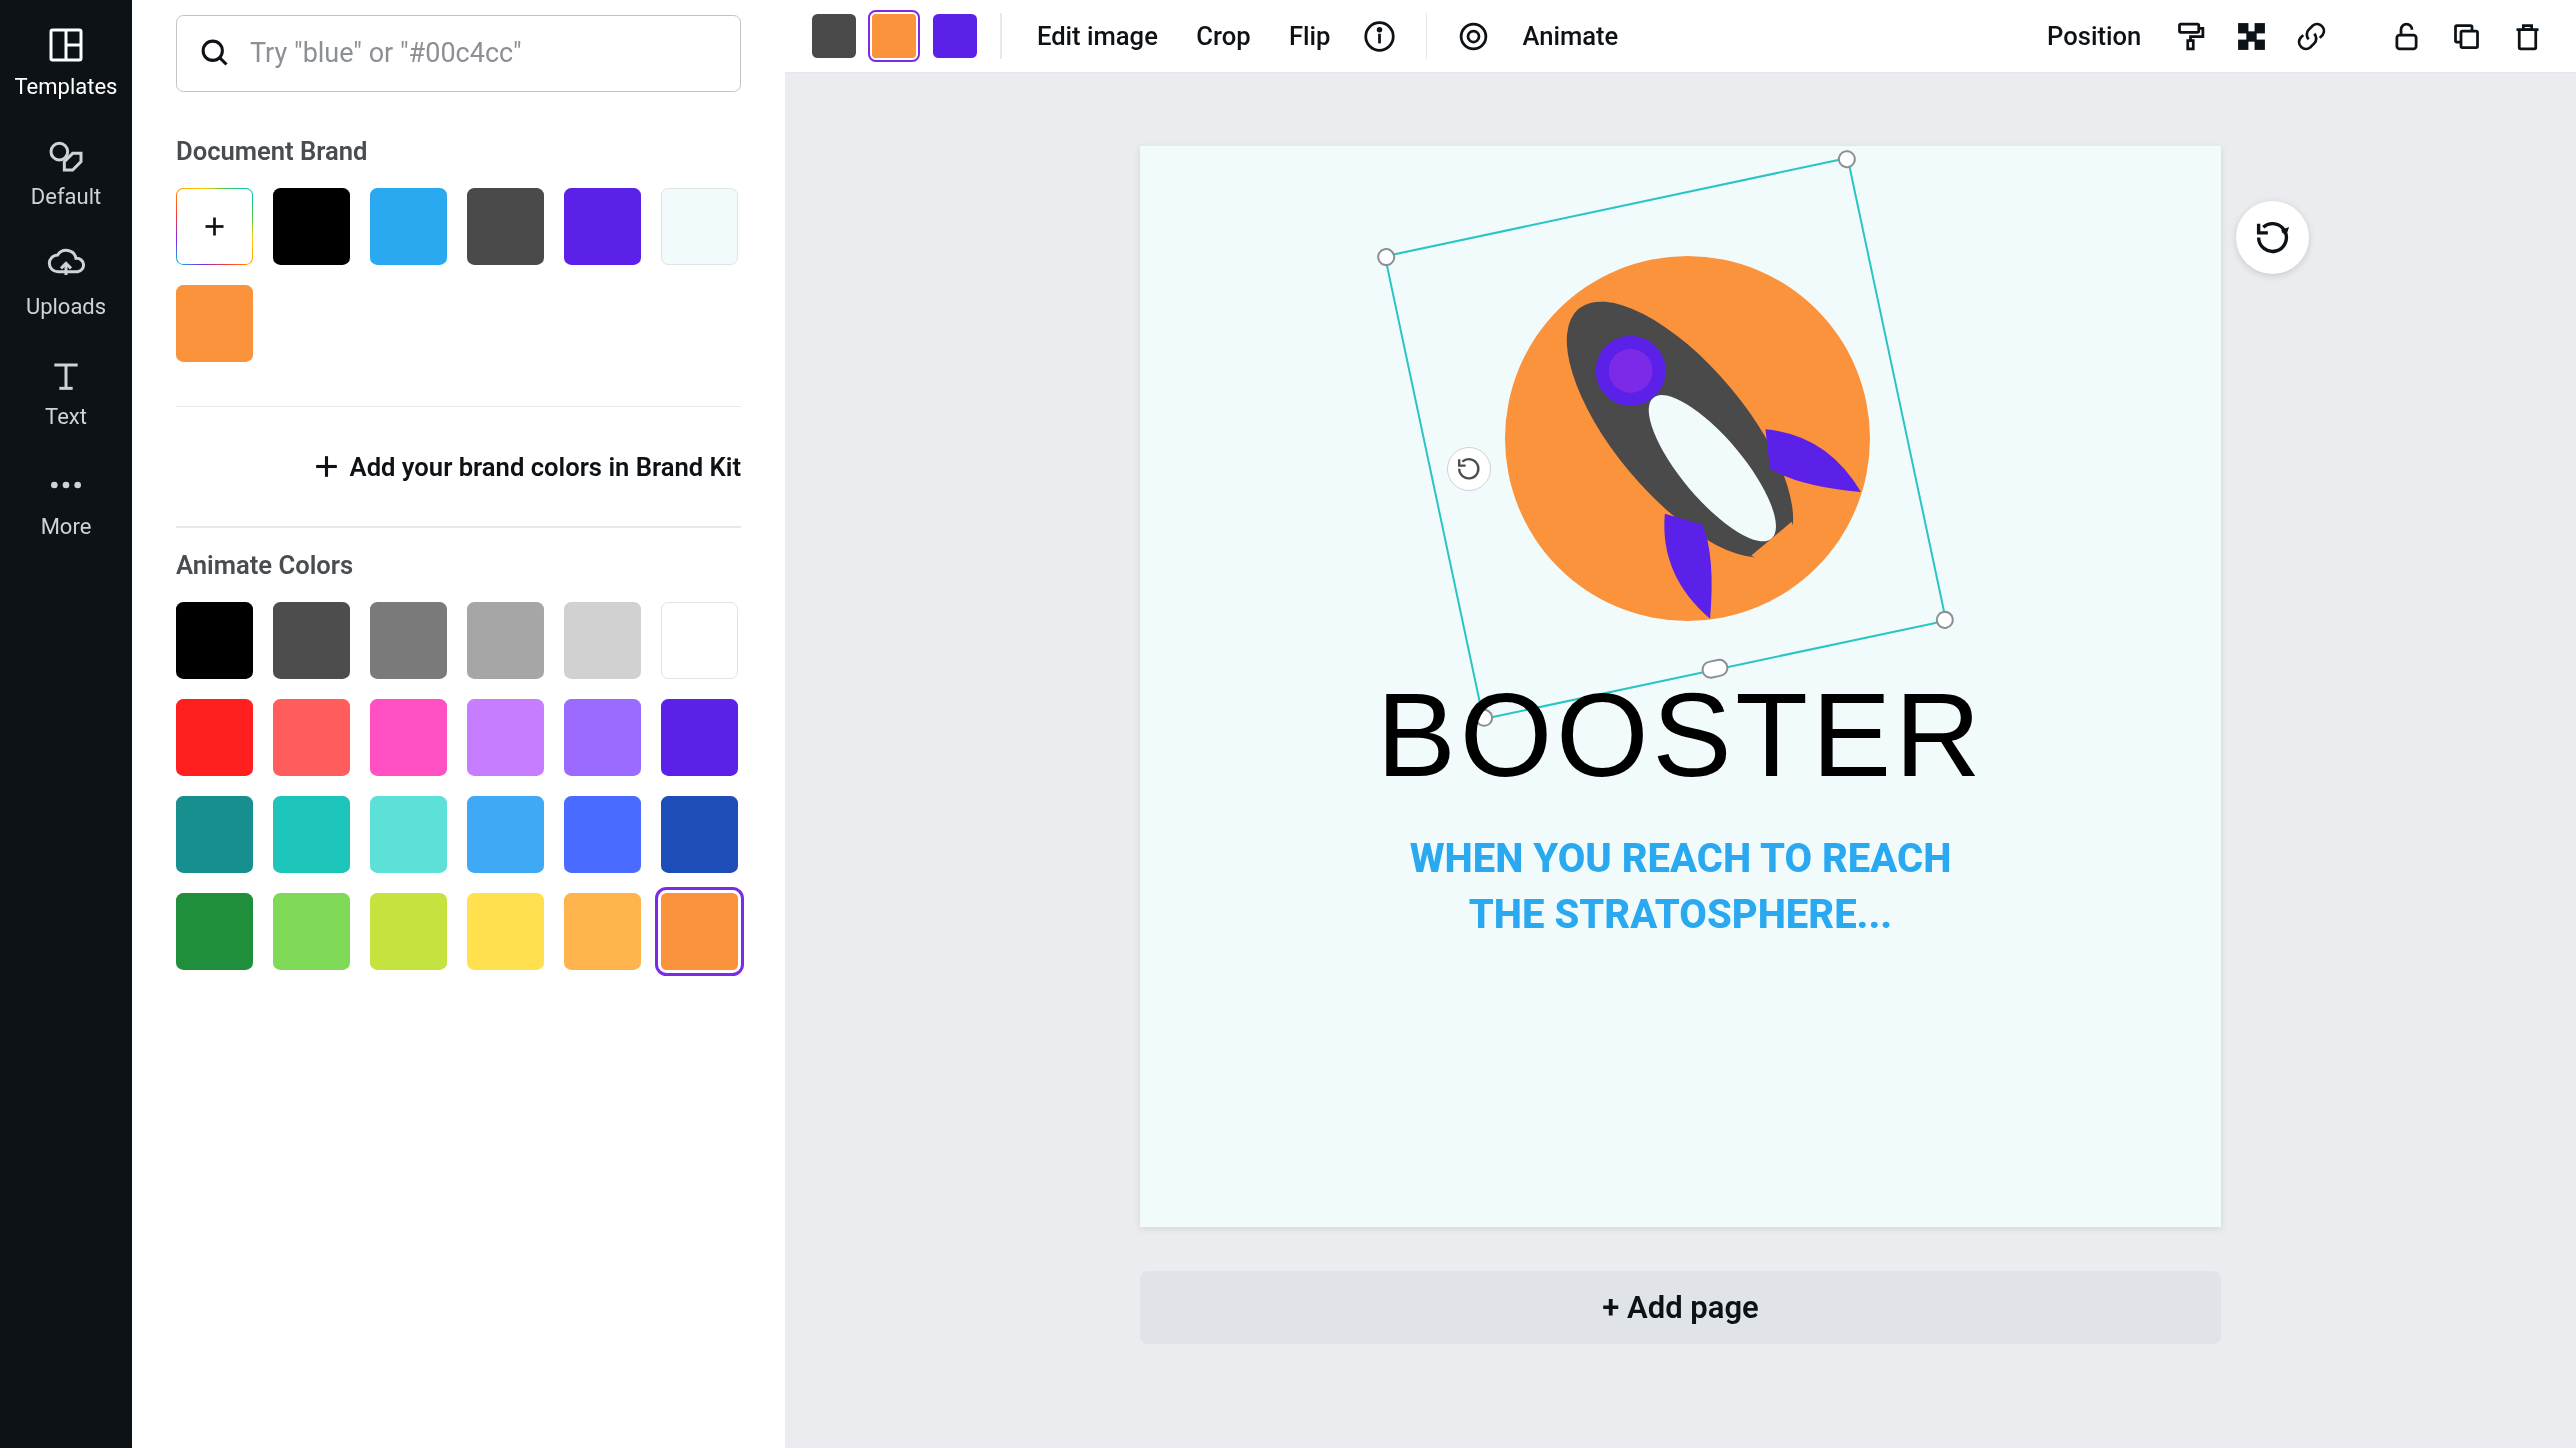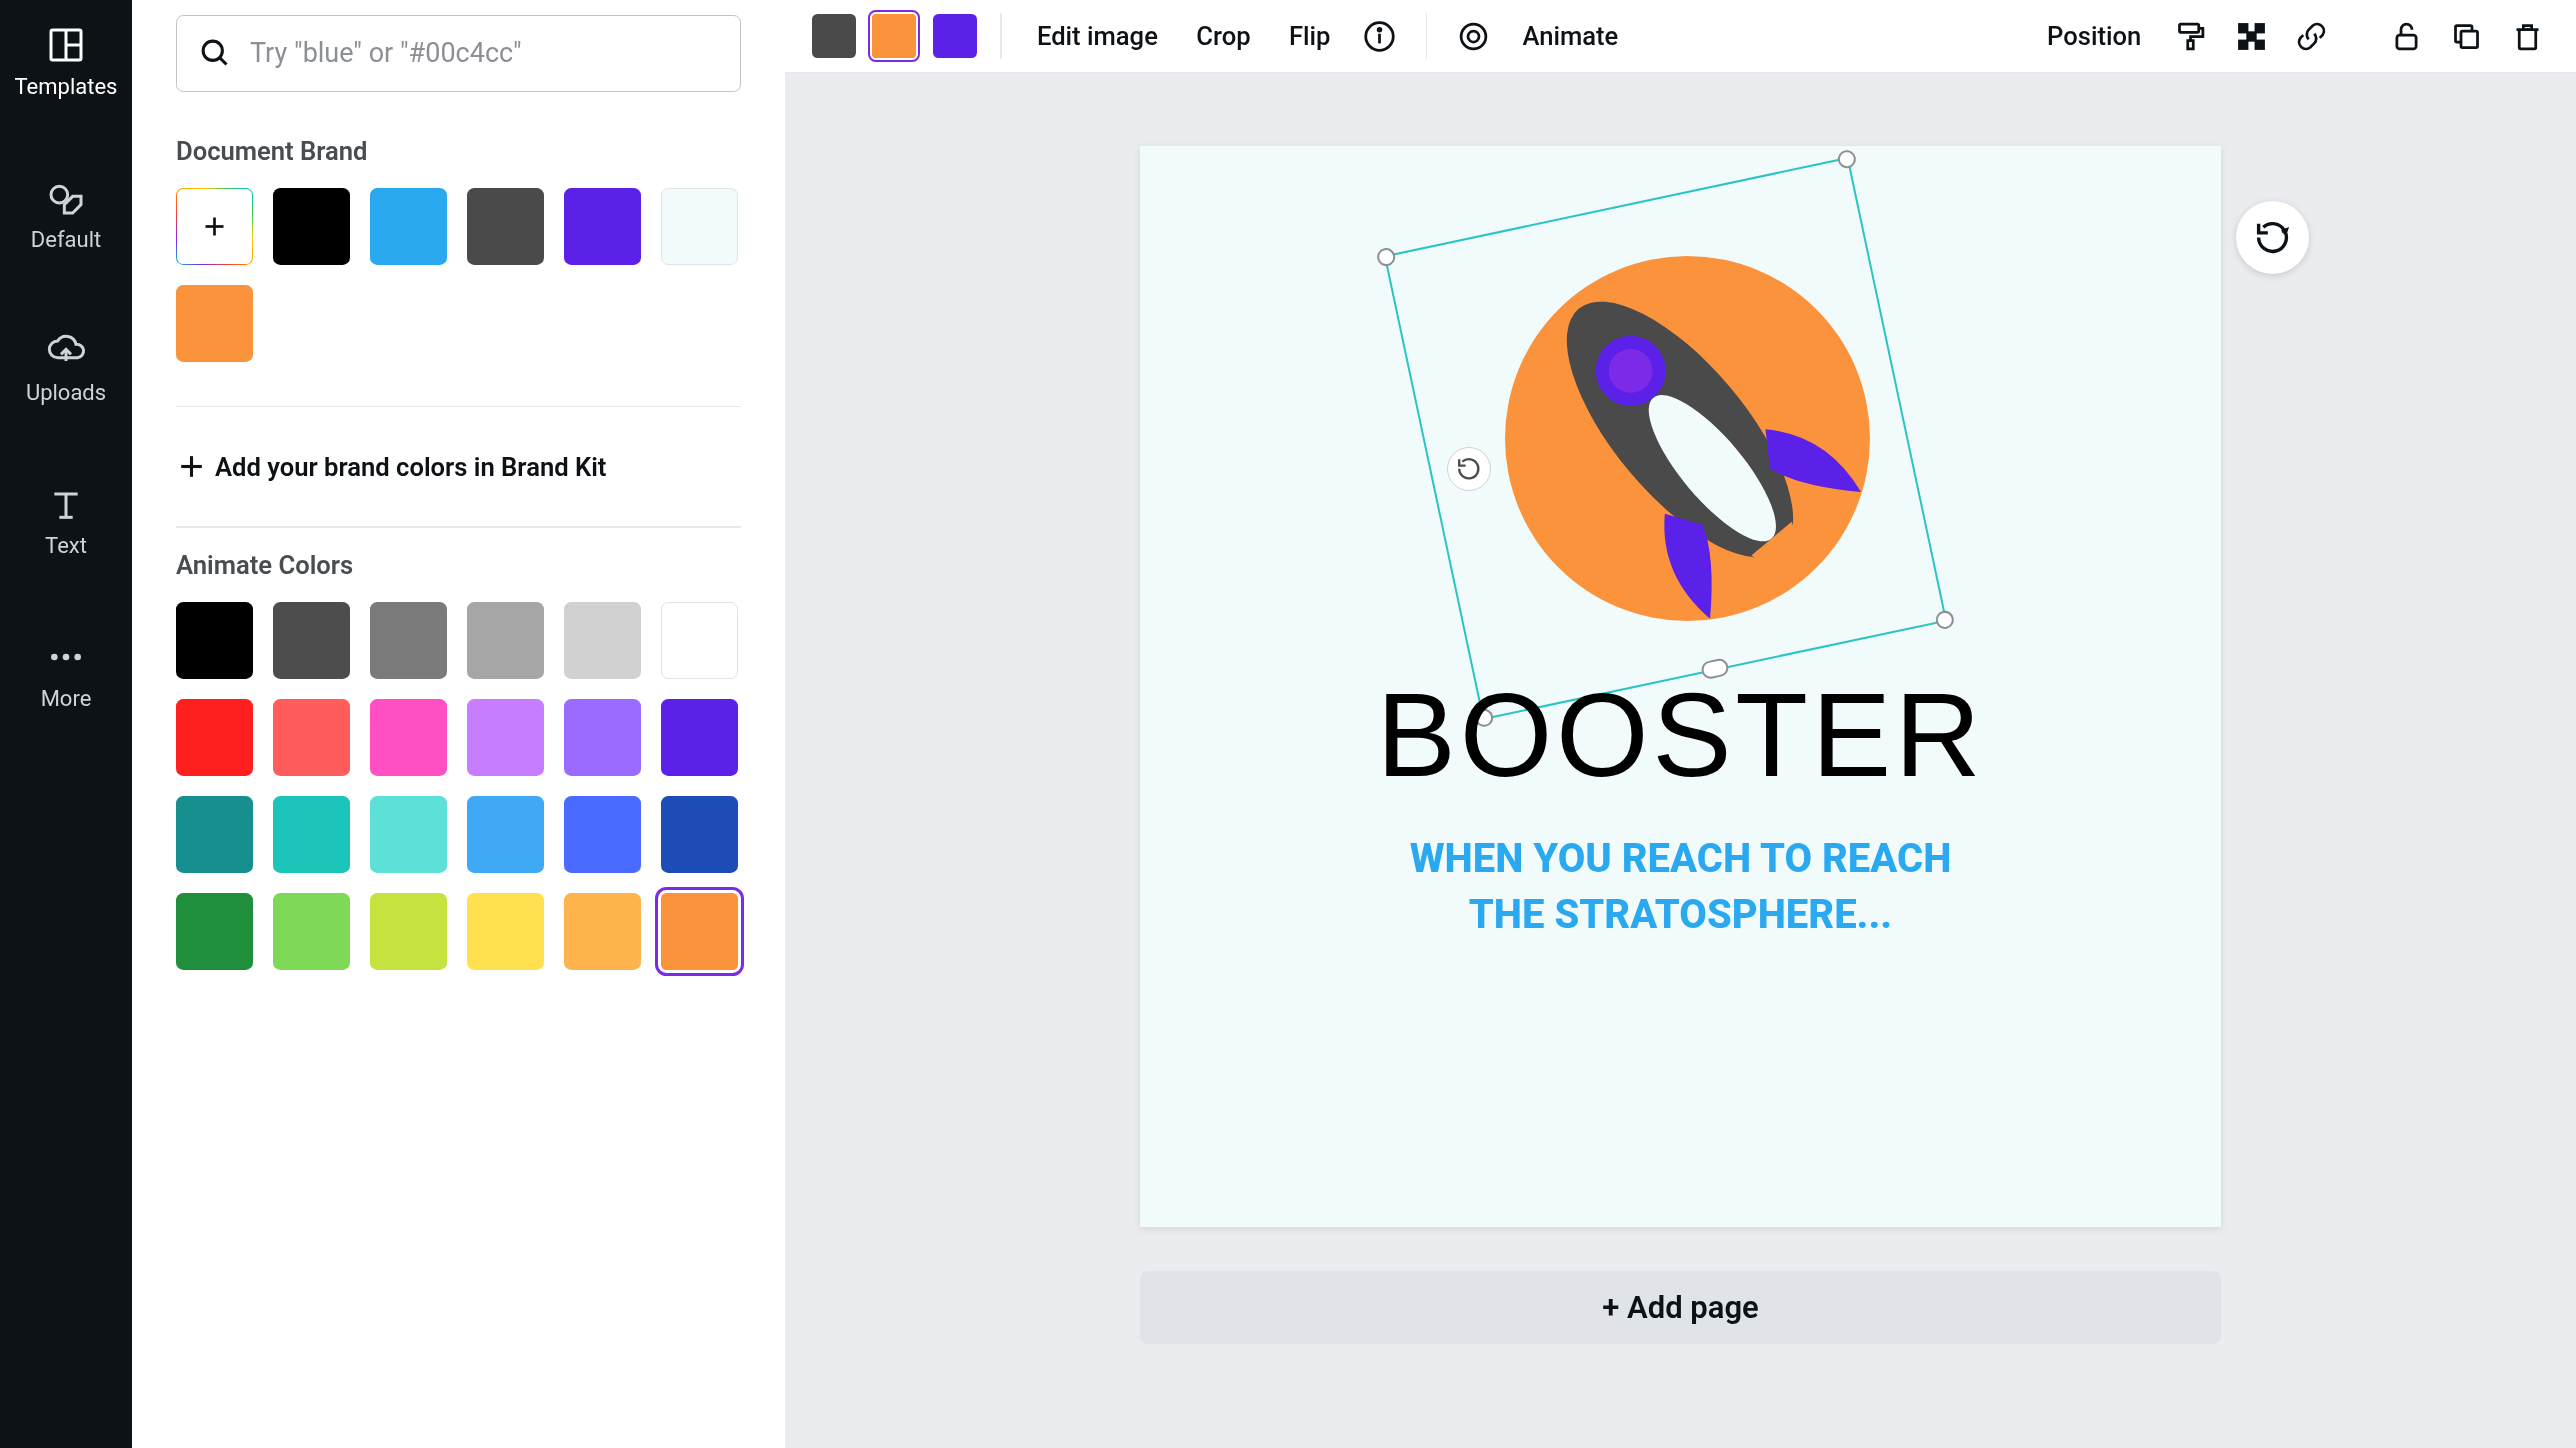--- a/index.html
+++ b/index.html
@@ -1,19 +1,19 @@
 <!DOCTYPE html>
 <html style="font-size:14.6px"><head>
 <meta charset="utf-8">
 <style>
 * { margin: 0; padding: 0; box-sizing: border-box; font-family: -apple-system, BlinkMacSystemFont, "Segoe UI", Roboto, sans-serif; }
 body { width: 2576px; height: 1449px; background: #ebecf0; display: flex; overflow: hidden; }
 
 
-.rail { width: 132px; background: #0d1216; display: flex; flex-direction: column; align-items: flex-start; padding-top: 7.3px; gap: 43px; }
+.rail { width: 132px; background: #0d1216; display: flex; flex-direction: column; align-items: flex-start; padding-top: 7.3px; }
 .rail-item { width: 100%; display: flex; flex-direction: column; align-items: center; justify-content: center; color: #cfd3d8; font-size: 22px; padding: 18px 0; cursor: pointer; }
 .rail-item svg { margin-bottom: 9px; }
 .rail-item.active { color: #fff; }
 
 
 .panel { width: 653px; background: #fff; display: flex; flex-direction: column; padding: 14.6px 44px 0 44px; }
 .search-box { display: flex; align-items: center; border: 1.8px solid #bfc3c8; border-radius: 7.3px; height: 77px; padding: 0 22px; }
 .search-box svg { flex-shrink: 0; margin-right: 18px; }
 .search-box input { border: none; outline: none; font-size: 27px; width: 100%; color: #333; }
 .search-box input::placeholder { color: #8c8f93; }
@@ -21,21 +21,21 @@
 .section-title { font-size: 25.6px; font-weight: 600; color: #4a4d50; margin-top: 44px; margin-bottom: 22px; }
 .swatch-grid { display: flex; flex-wrap: wrap; gap: 20px; }
 .swatch { width: 77px; height: 77px; border-radius: 7.3px; cursor: pointer; }
 .swatch.add { background: #fff; border: 1.8px solid transparent; background-image: linear-gradient(#fff,#fff), linear-gradient(45deg, #00c4cc, #7d2ae8, #ff3b30, #ff9500, #ffcc00, #34c759, #00c4cc); background-origin: border-box; background-clip: content-box, border-box; display: flex; align-items: center; justify-content: center; }
 .swatch.add svg { color: #0d1216; }
 .swatch.outlined { border: 1.8px solid #e0e2e5; }
 .swatch.selected { outline: 3.7px solid #7d2ae8; outline-offset: 3.7px; border-radius: 5.5px; }
 
 .divider { height: 1.8px; background: #e6e8eb; margin: 44px 0; }
 
-.brand-kit-row { display: flex; align-items: center; gap: 8px; cursor: pointer; }
+.brand-kit-row { display: flex; align-items: center; gap: 8px; cursor: pointer; justify-content: flex-end; }
 .brand-kit-row svg { flex-shrink: 0; }
 .brand-kit-row span { font-size: 25.6px; font-weight: 600; color: #0d1216; }
 
 .divider2 { height: 1.8px; background: #e6e8eb; margin: 44px 0 22px; }
 
 
 .right { flex: 1; display: flex; flex-direction: column; }
 .toolbar { height: 73px; background: #fff; display: flex; align-items: center; padding: 8px 27px; border-bottom: 0.9px solid #e6e8eb; gap: 16.4px; }
 .tb-swatch { width: 44px; height: 44px; border-radius: 5.5px; cursor: pointer; }
 .tb-swatch.selected { outline: 2.7px solid #7d2ae8; outline-offset: 2.7px; border-radius: 3.7px; }

